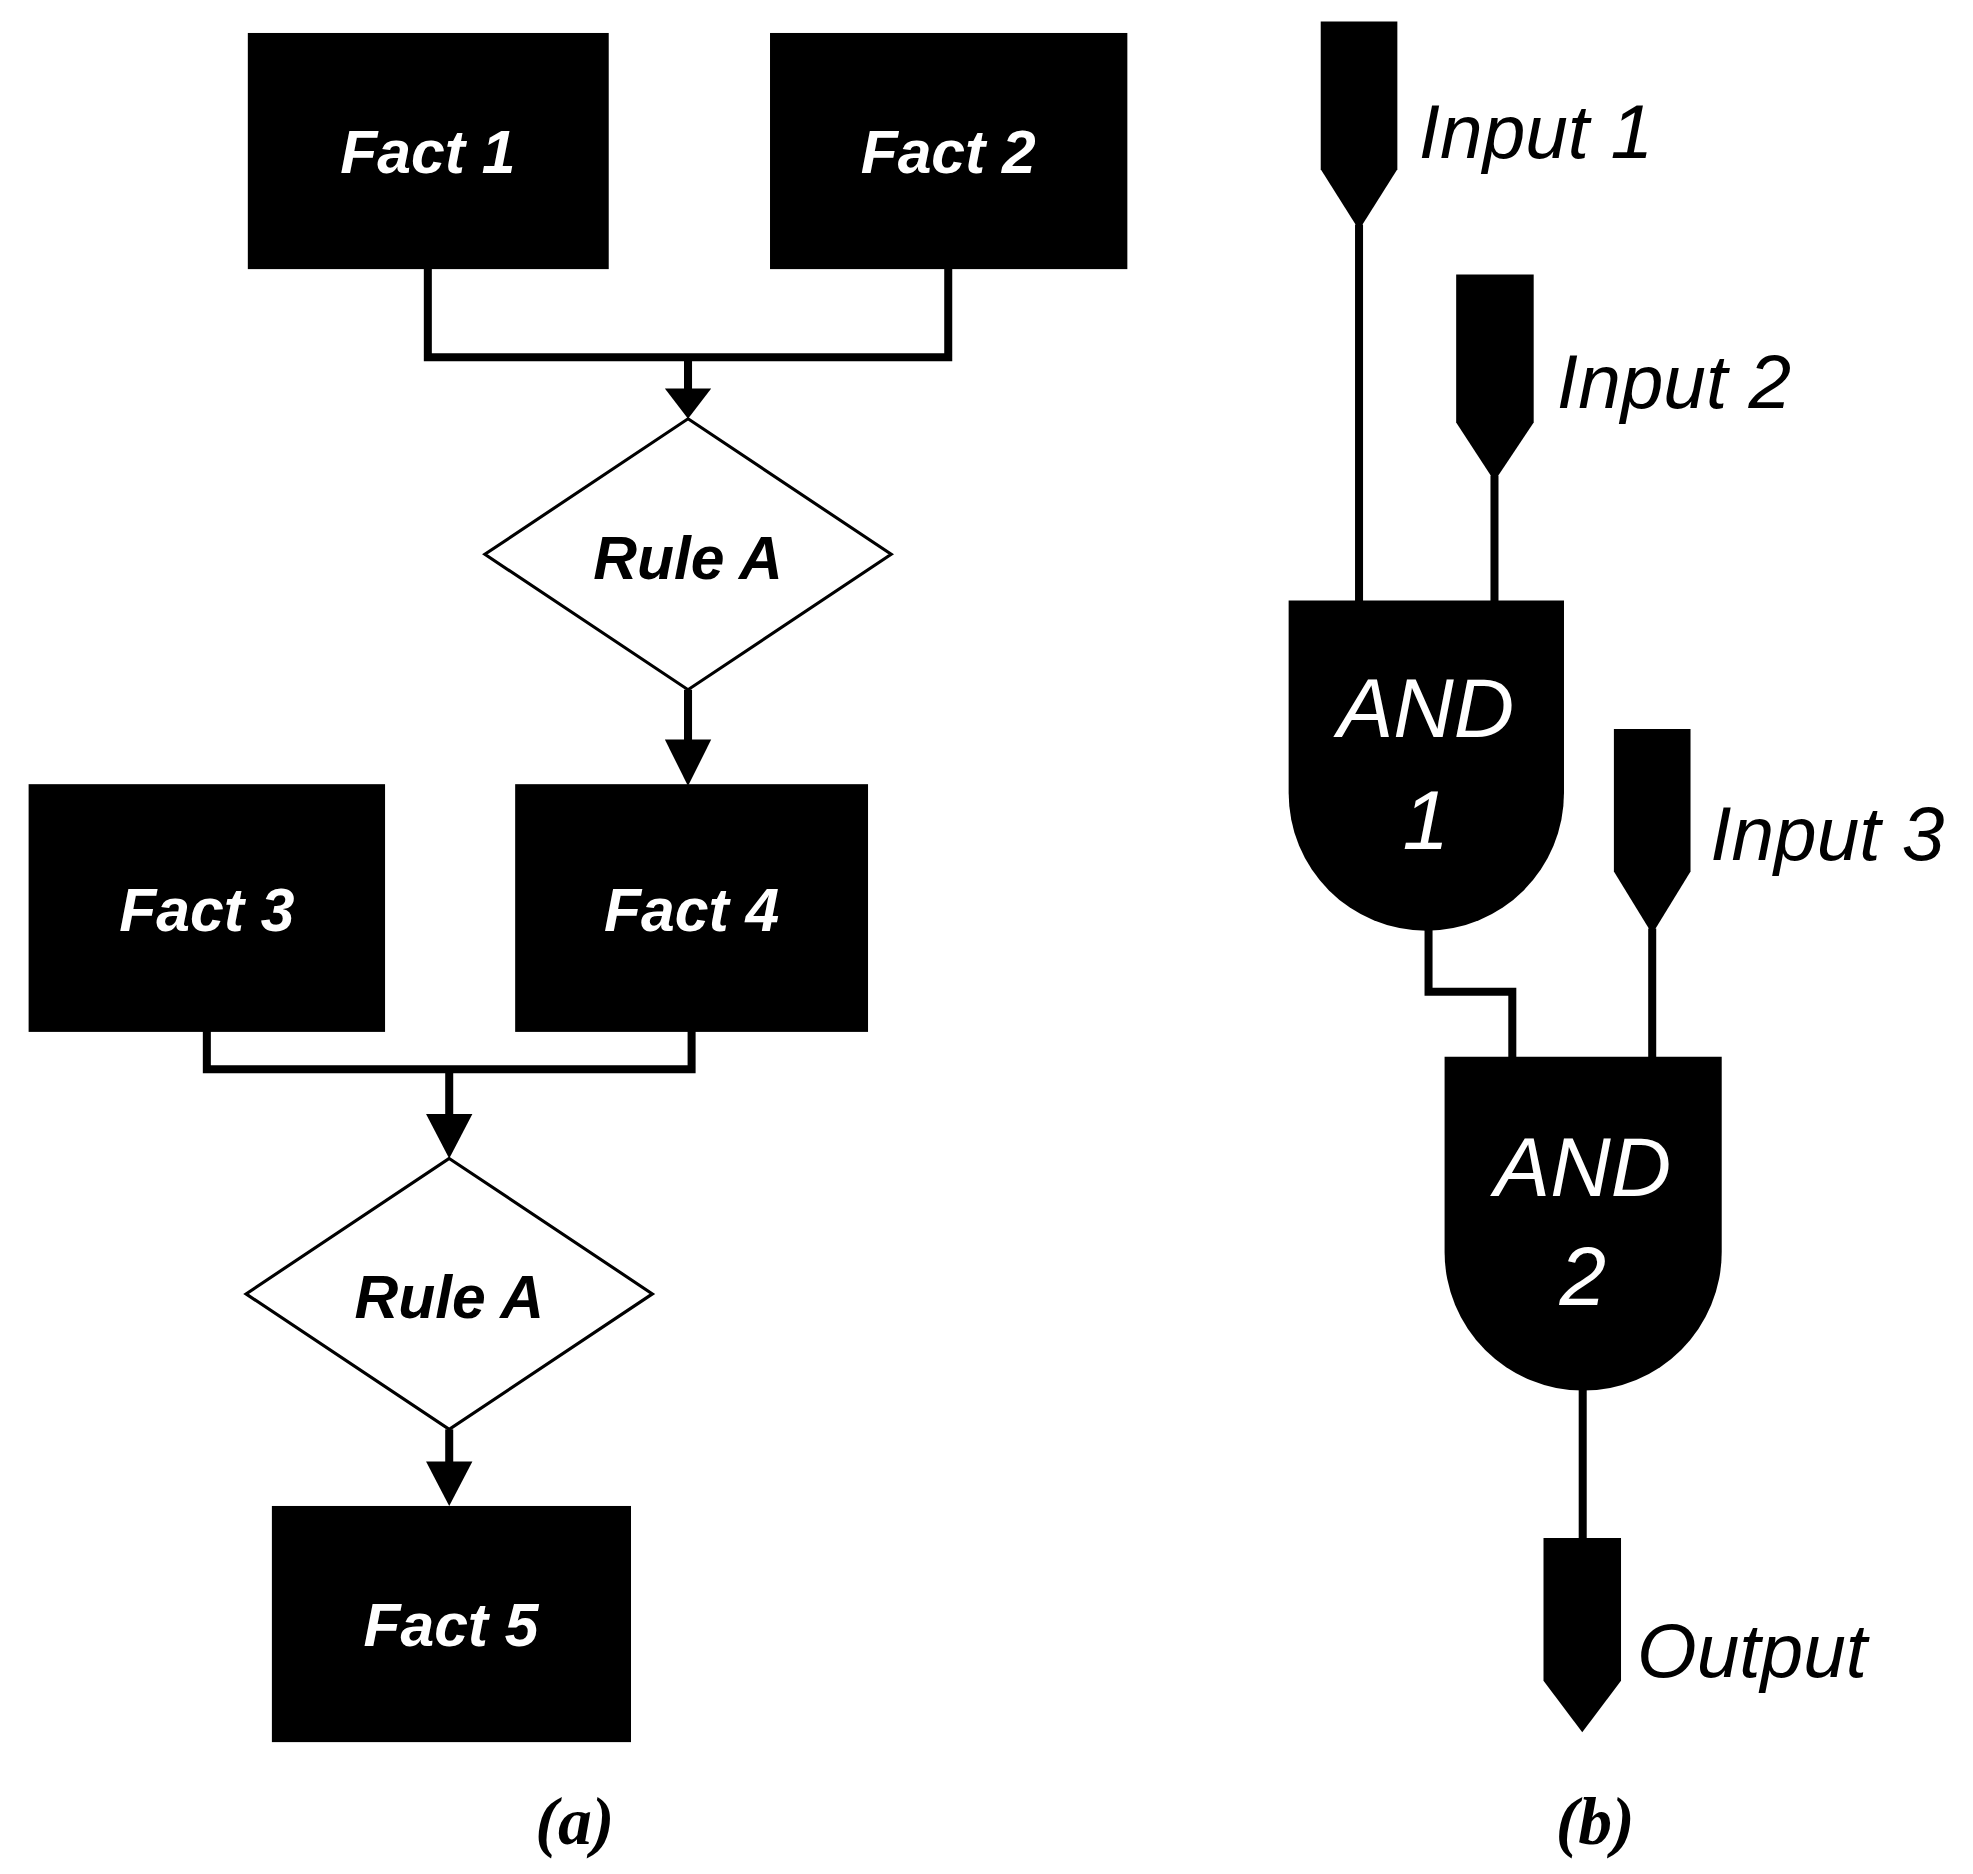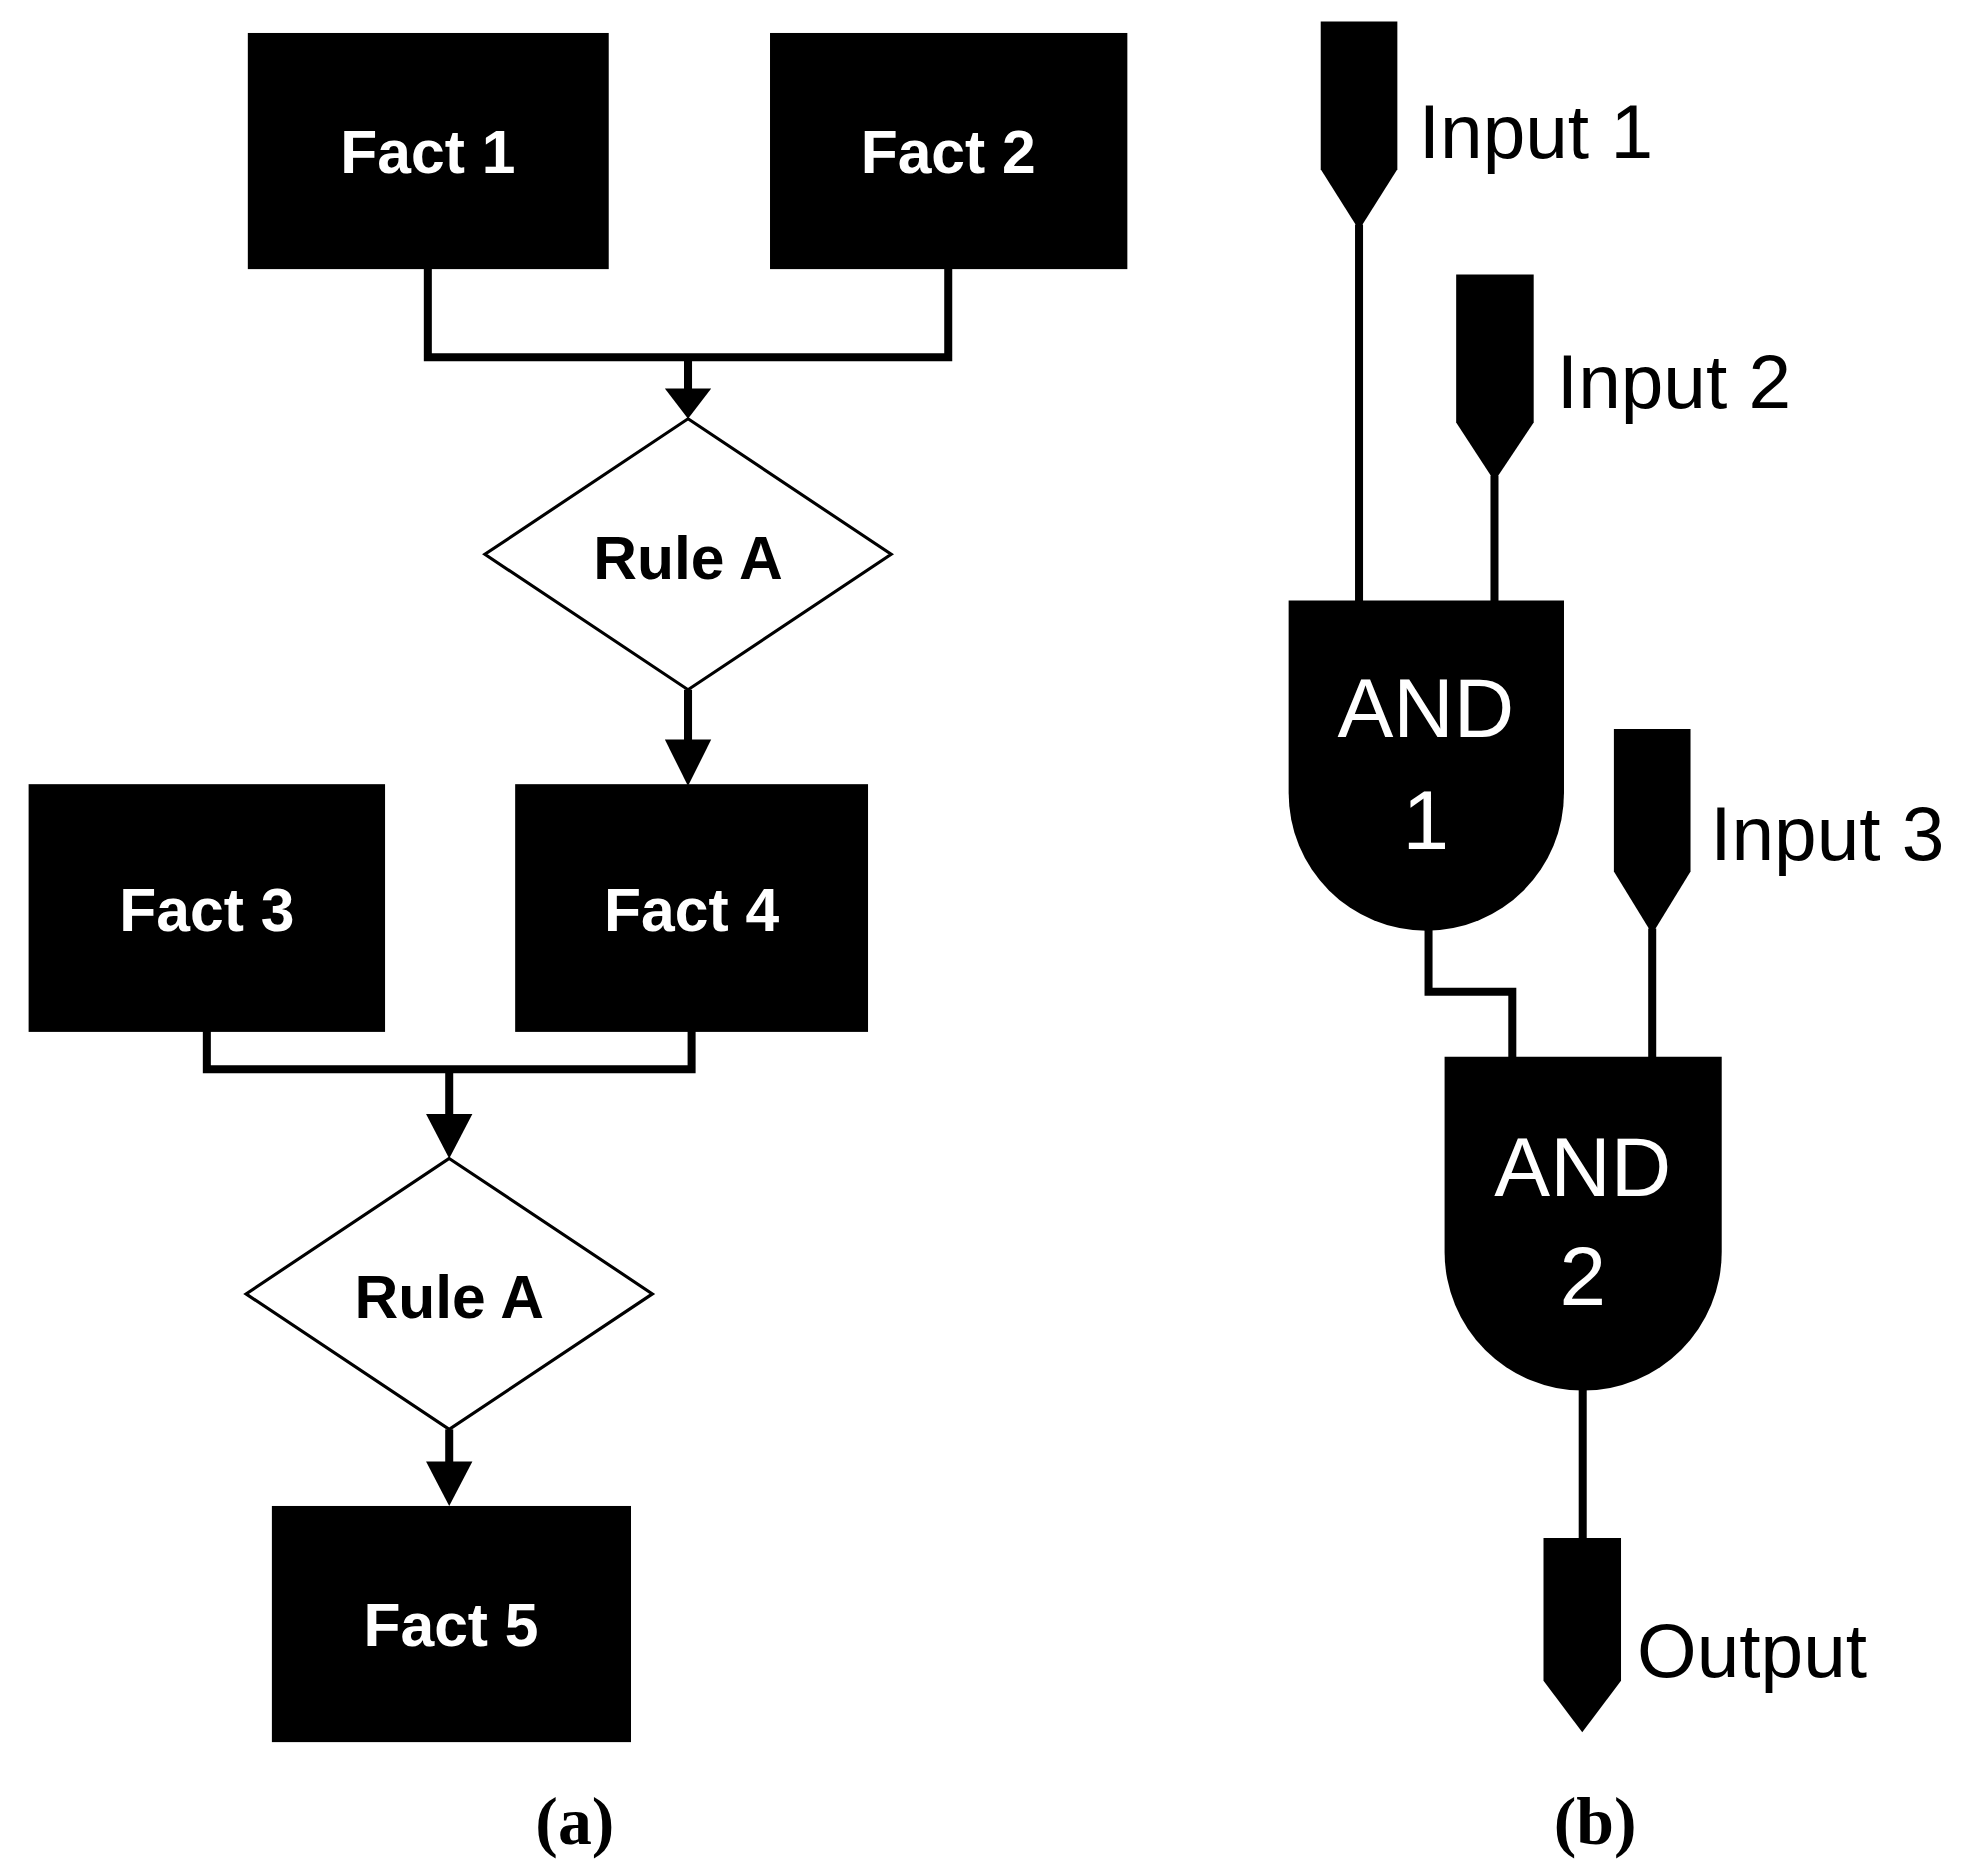--- a/index.html
+++ b/index.html
@@ -6,20 +6,21 @@
     margin: 0;
     padding: 0;
     background: #ffffff;
   }
   .canvas {
     position: relative;
     width: 1974px;
     height: 1874px;
     background: #ffffff;
     overflow: hidden;
+    font-style: italic;
   }
   svg { display: block; width: 1974px; height: 1874px; }
 
   .ink        { fill: #000000; }
   .wire       { stroke: #000000; stroke-width: 9; fill: none; }
   .diamond    { fill: #ffffff; stroke: #000000; stroke-width: 3.5; }
   .arrowhead  { fill: #000000; stroke: none; }
 
   .node-label {
     font-family: "Liberation Sans", "DejaVu Sans", sans-serif;

